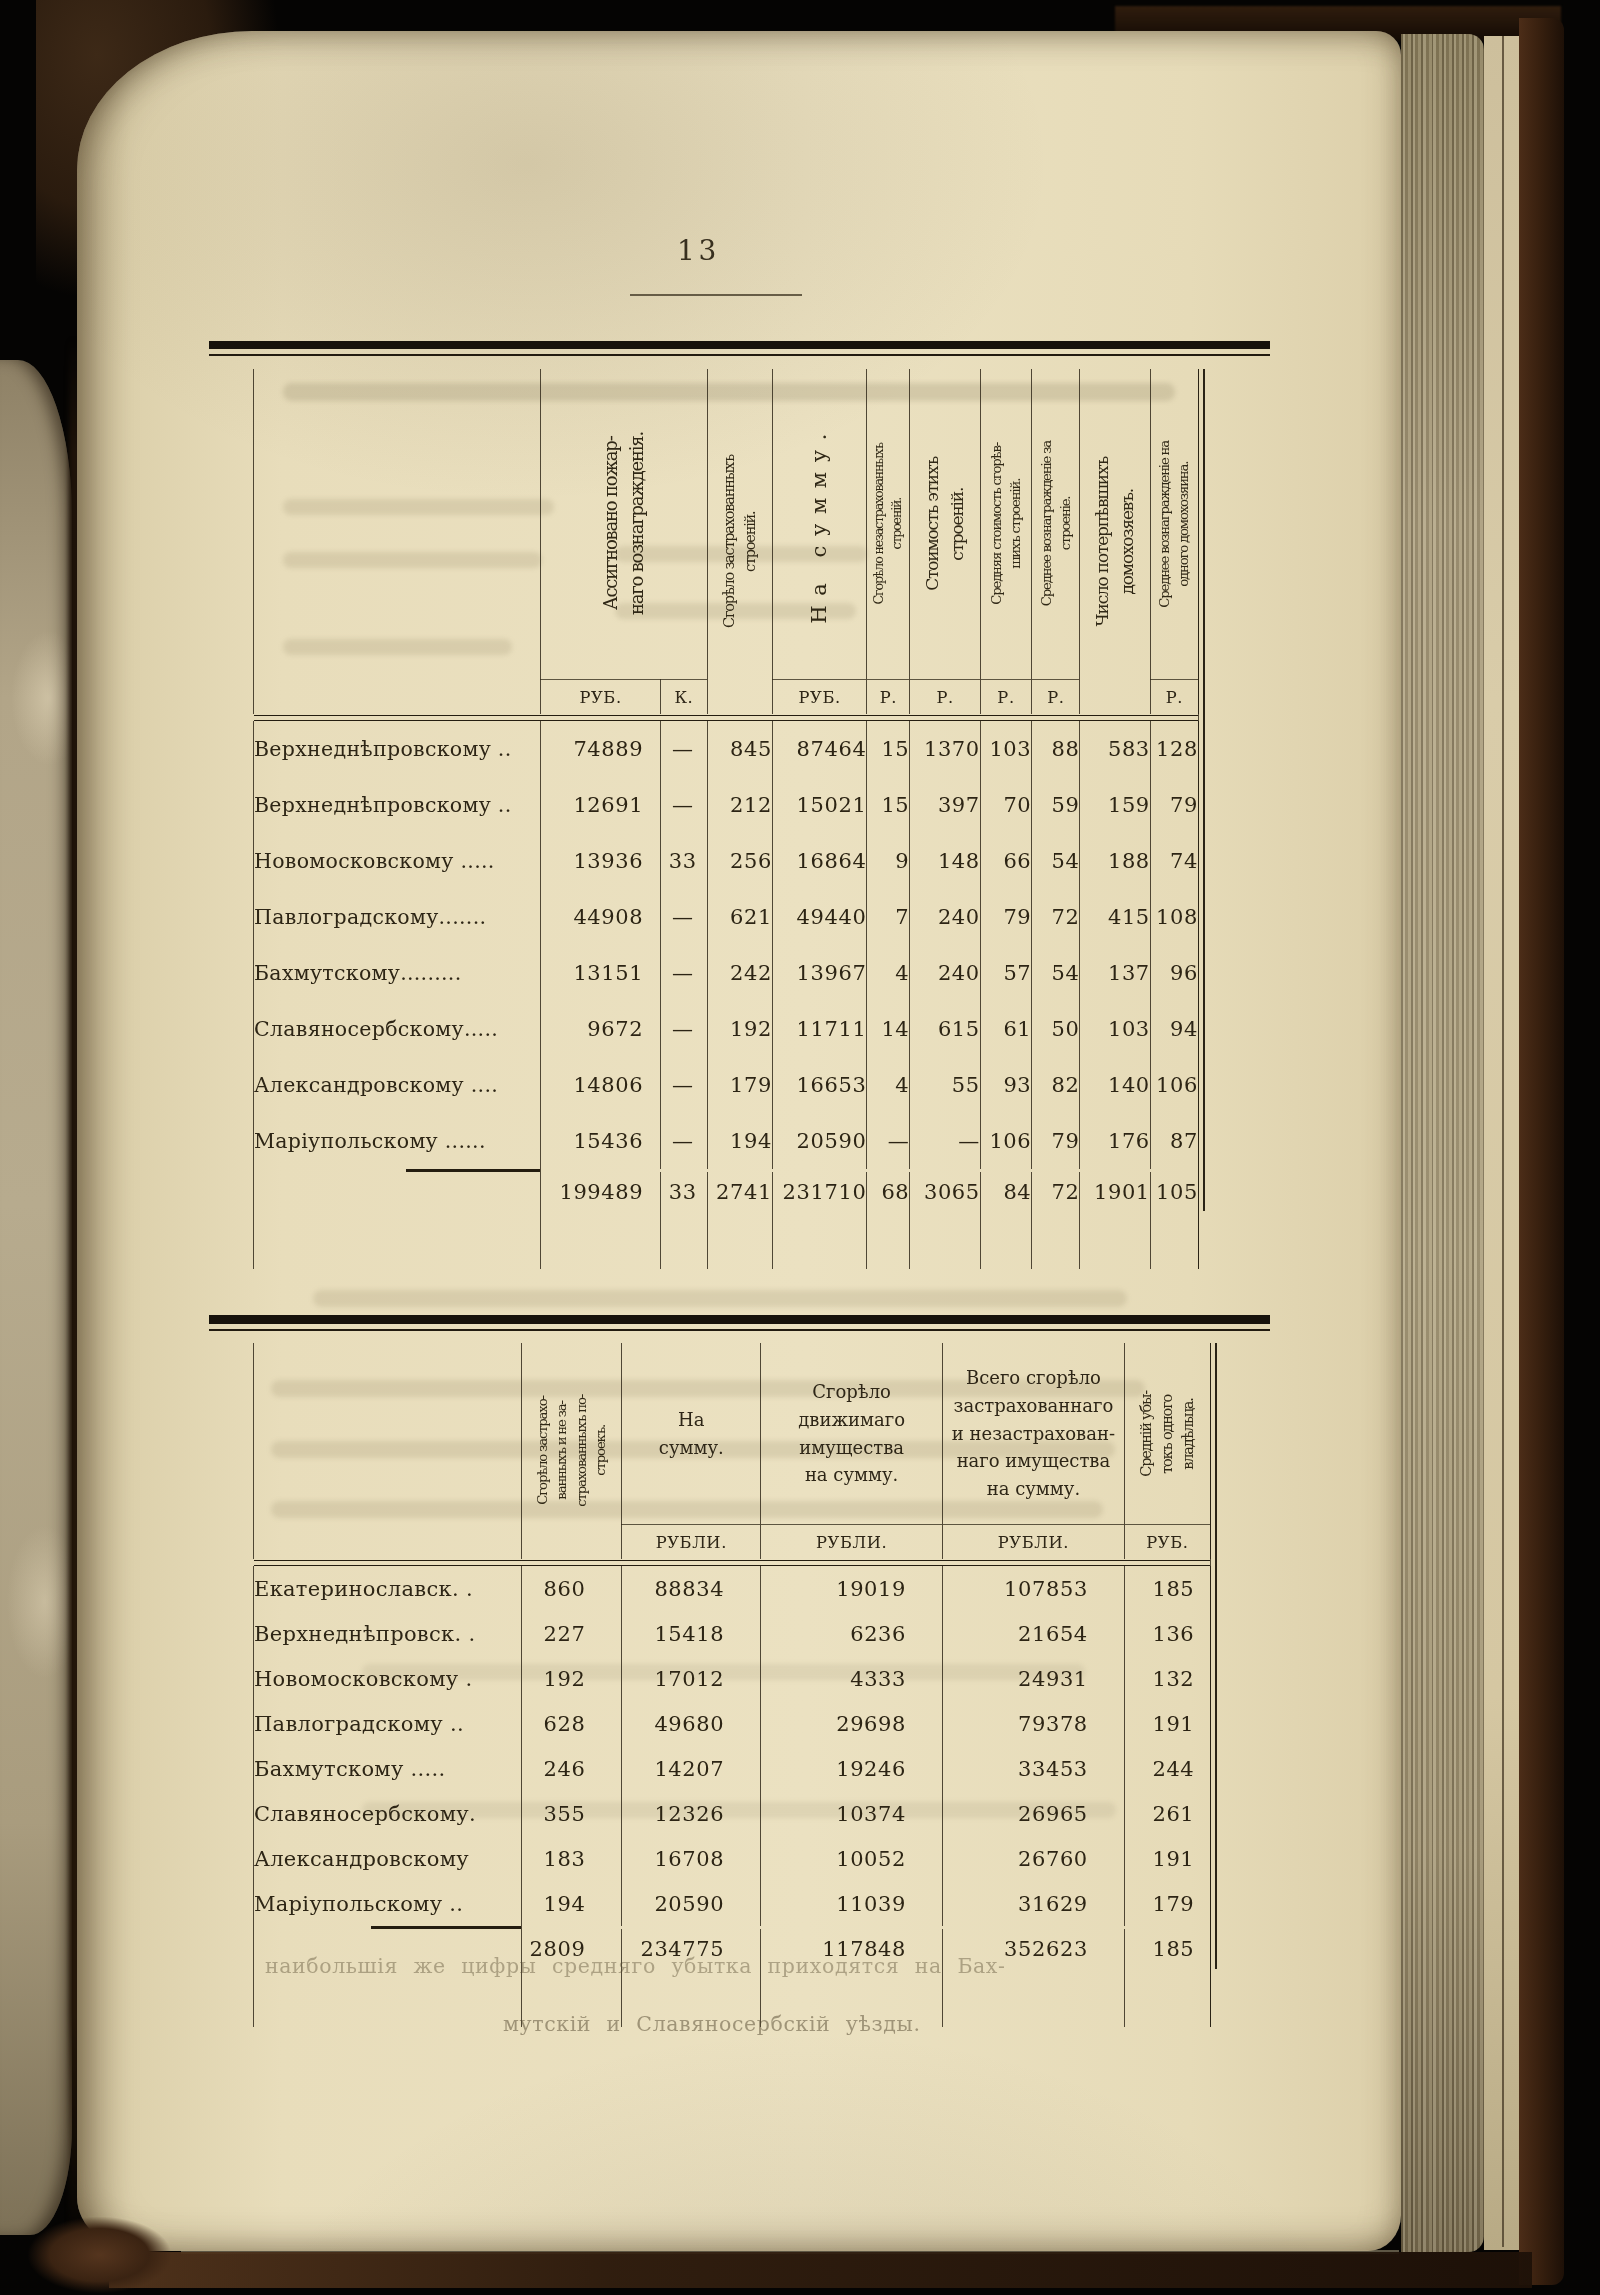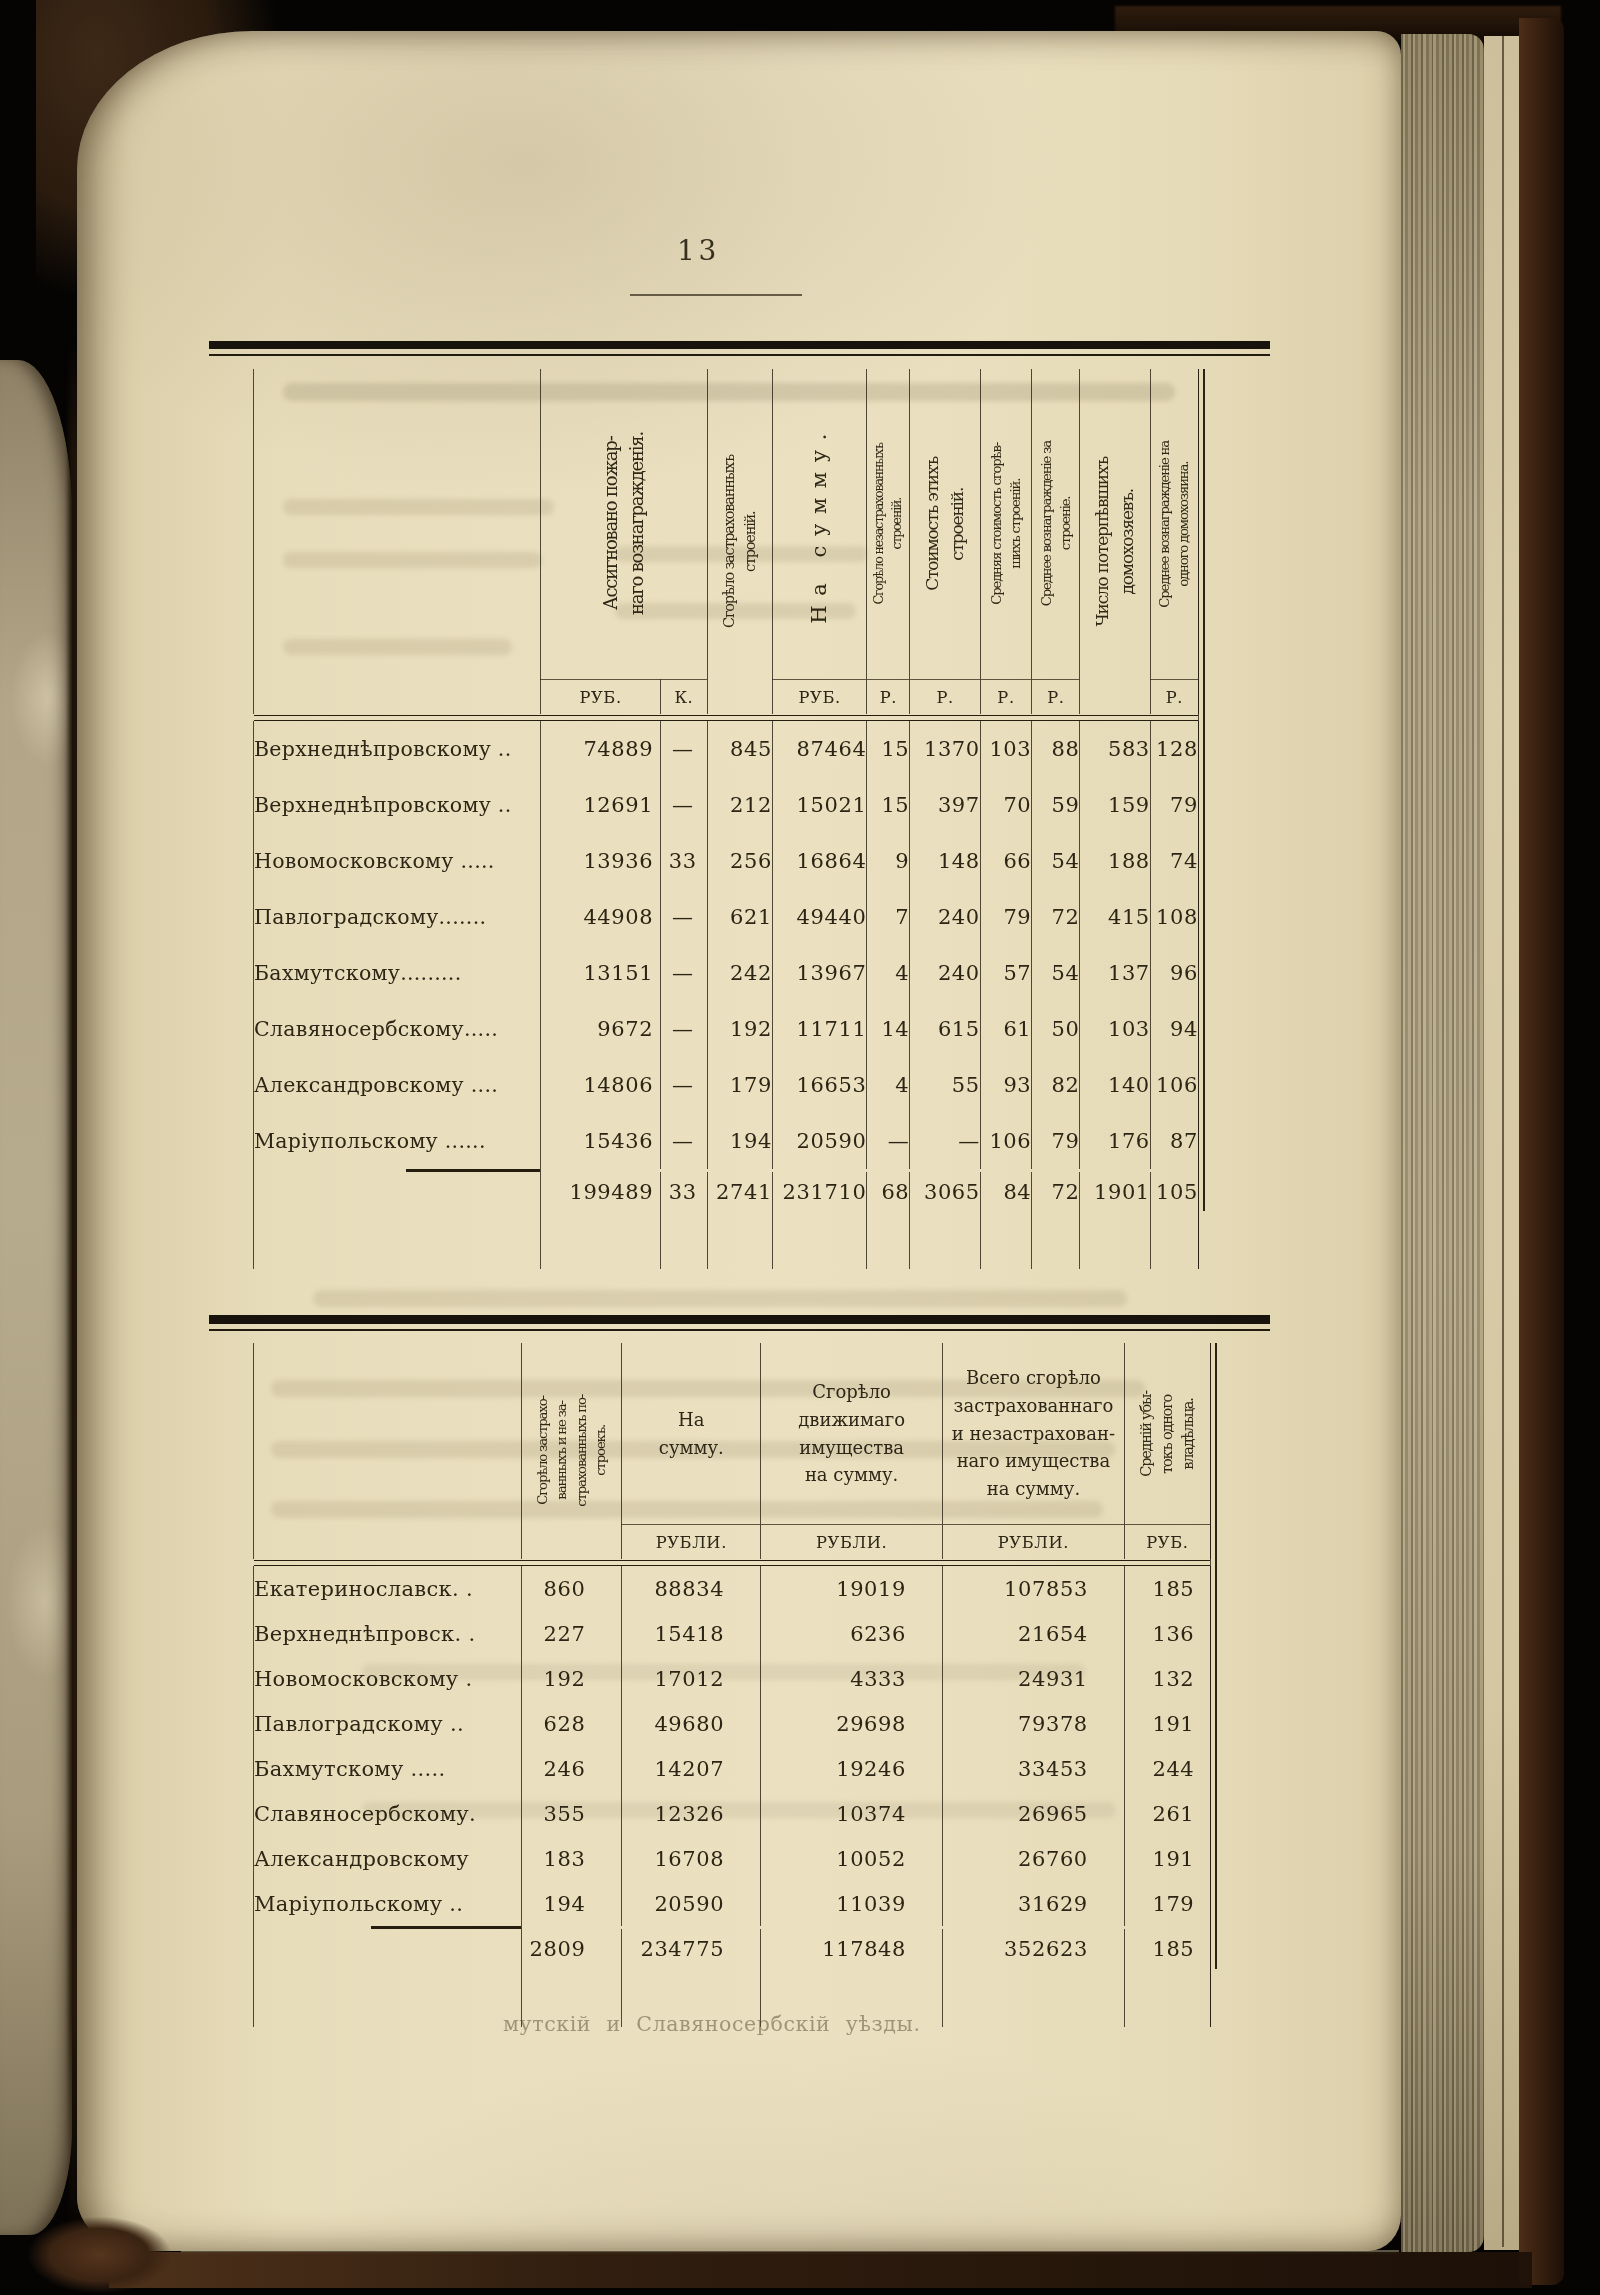--- a/index.html
+++ b/index.html
@@ -92,21 +92,21 @@
   .rs24{font-size:14.5px;letter-spacing:-1.2px;}
   .rs22{font-size:13.3px;letter-spacing:-1.2px;}
   .rs21{font-size:12.7px;letter-spacing:-1.2px;}
   .nasummu{font-size:21px;letter-spacing:9.6px;}
   .hhead{white-space:pre-line;text-align:center;font-size:18px;line-height:1.55;color:#2e2617;}
 
   td.lbl{font-size:20.5px;padding-left:29px;text-align:left;color:#2d2515;letter-spacing:0.3px;}
   .t2 td.lbl{font-size:21px;}
   td.num{font-size:21px;text-align:right;padding-right:11px;color:#2c2414;letter-spacing:0.6px;}
   td.num.ctr{text-align:center;padding-right:2.4px;}
-  .t1 td.p28{padding-right:7px;}
+  .t1 td.p28{padding-right:17px;}
   .t2 td.num{padding-right:36px;}
   .t2 td.num.c5{padding-right:15.7px;}
 
   td.sepd{border-top:3px solid #241d10;}
   td.seplbl{vertical-align:top;}
   td.seplbl .halfline{height:3px;background:#241d10;margin-left:53%;}
   .t2 td.seplbl .halfline{margin-left:44%;}
 
   .footline{position:absolute;color:rgba(88,76,50,.42);font-size:20.5px;filter:blur(0.4px);
      letter-spacing:0.6px;word-spacing:8.4px;white-space:nowrap;}
@@ -526,16 +526,17 @@
             <td></td>
             <td></td>
             <td></td>
             <td></td>
             <td class="last"></td>
         </tr>
       </tbody>
     </table>
   </div>
 
+  <div class="footline" style="left:265px;top:1954px;">наибольшія же цифры средняго убытка приходятся на Бах-</div>
   <div class="footline" style="left:503px;top:2012px;color:rgba(84,72,48,.5);">мутскій и Славяносербскій уѣзды.</div>
 
 </div>
 
 
 </body></html>

